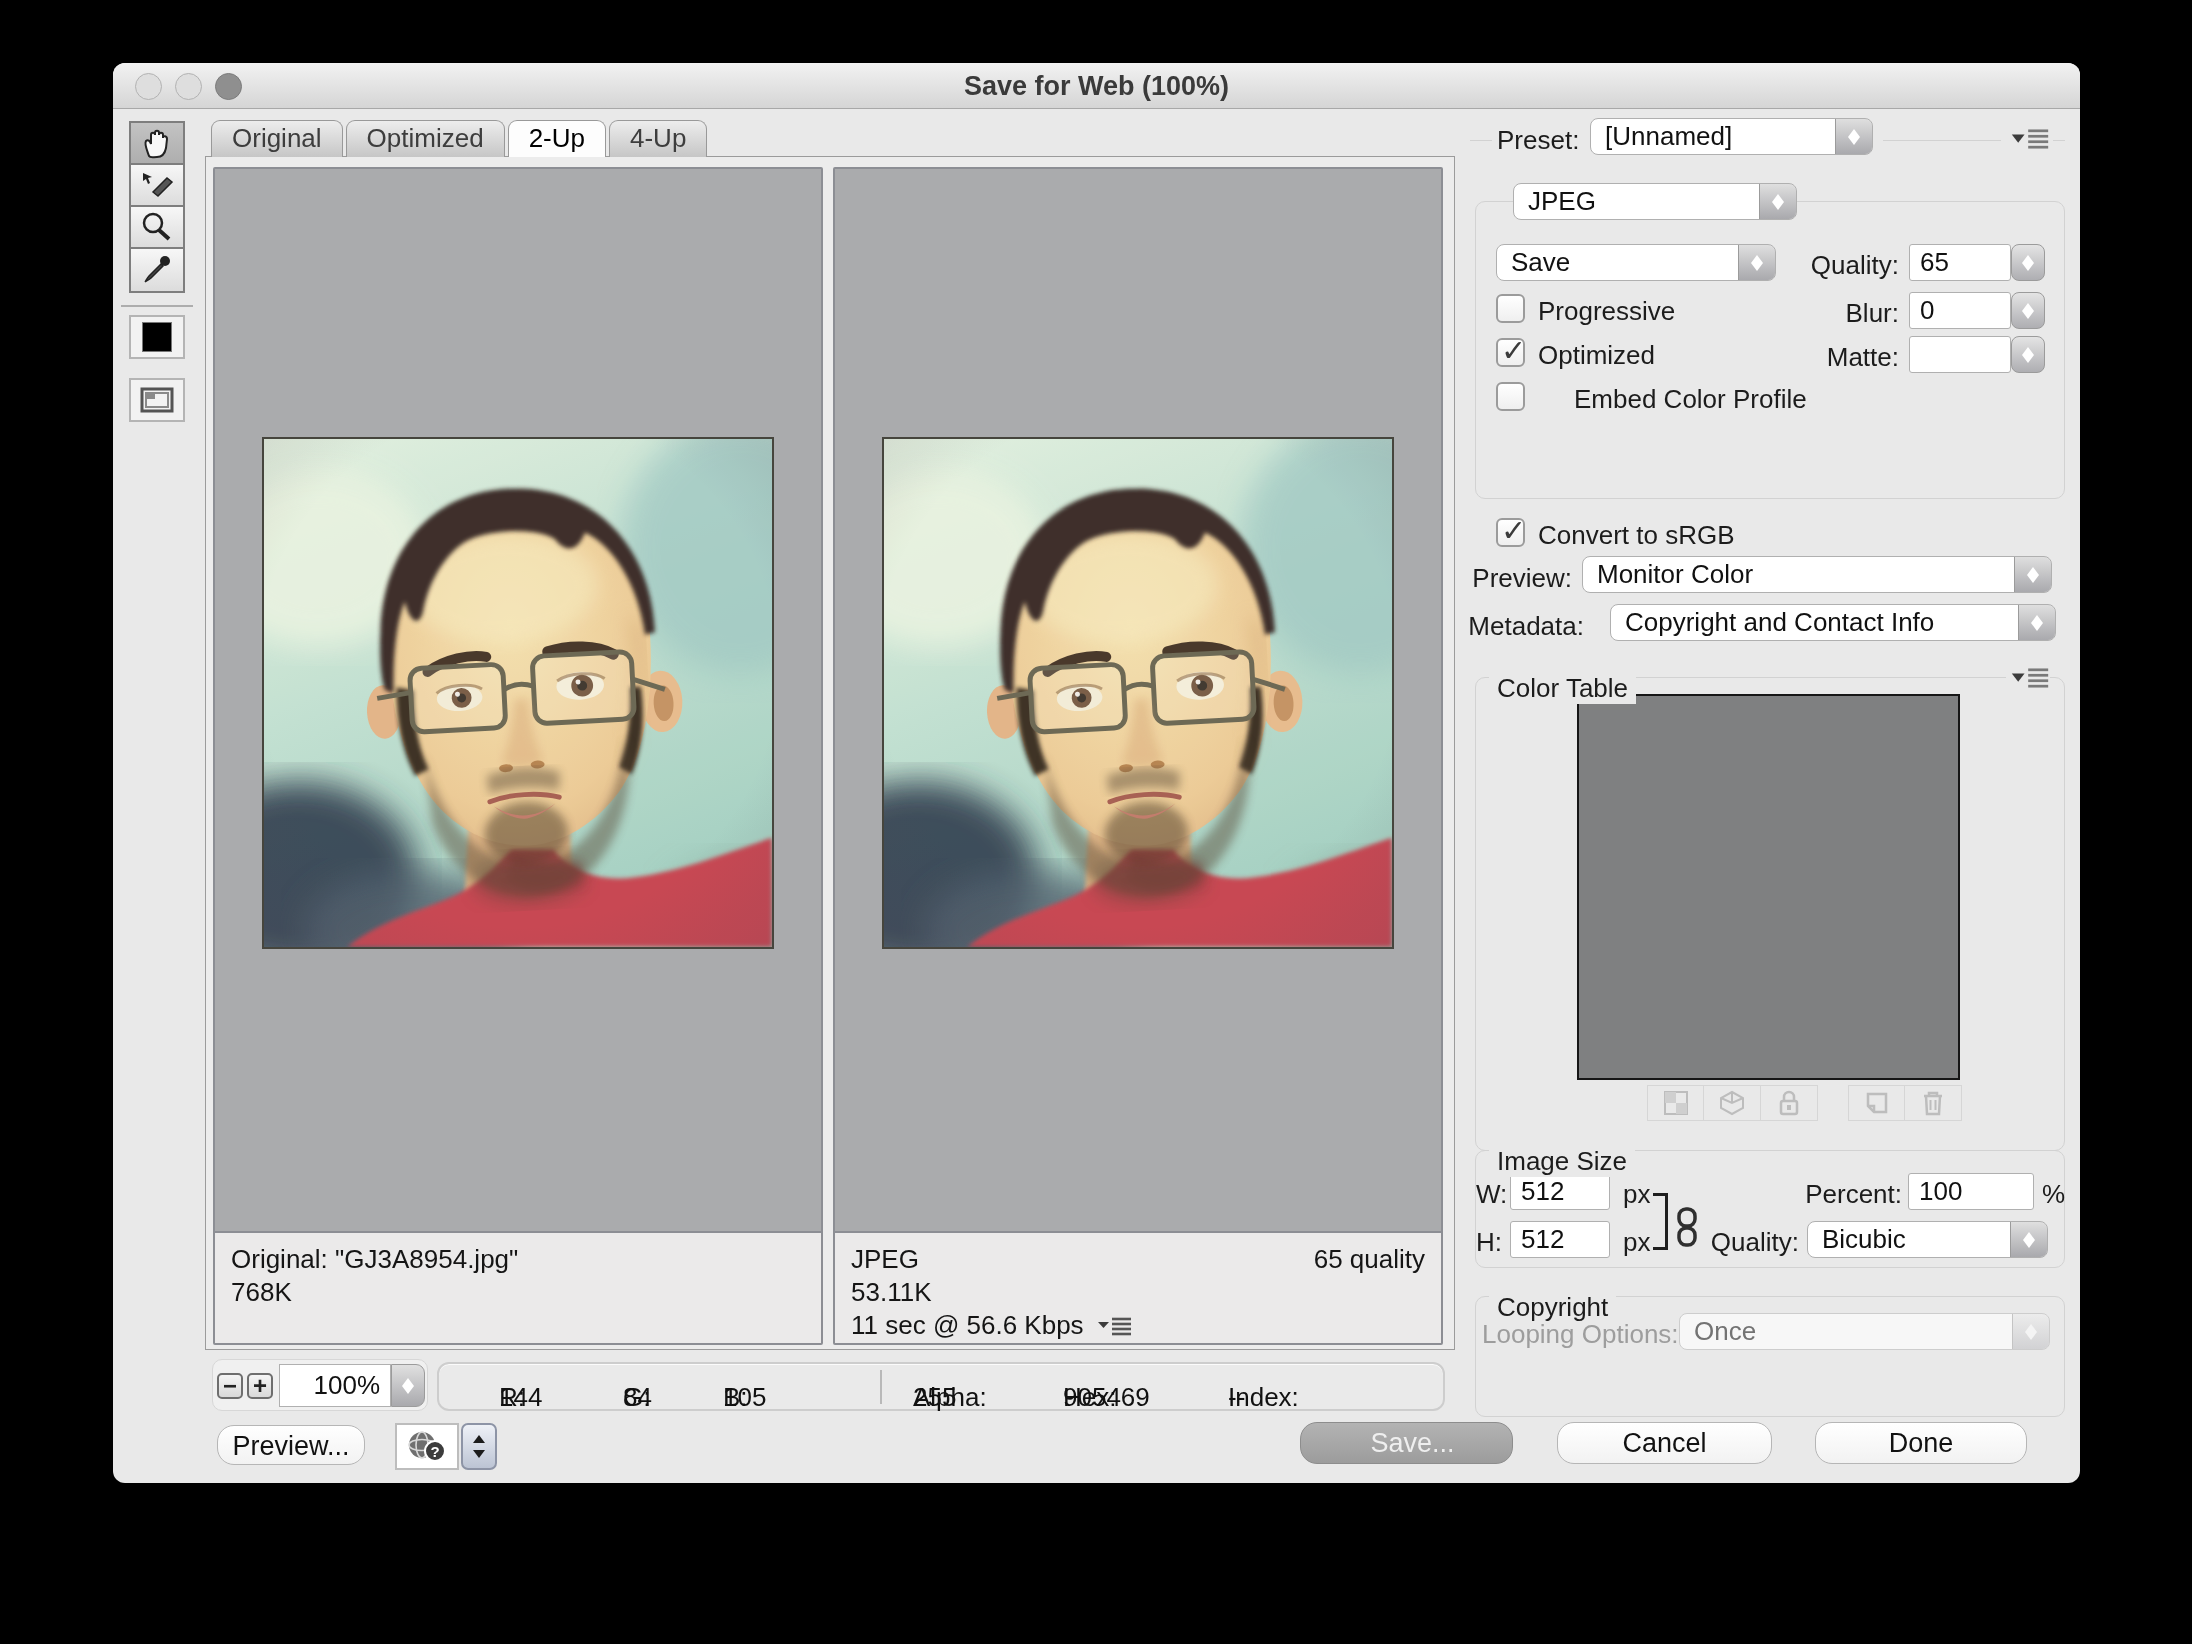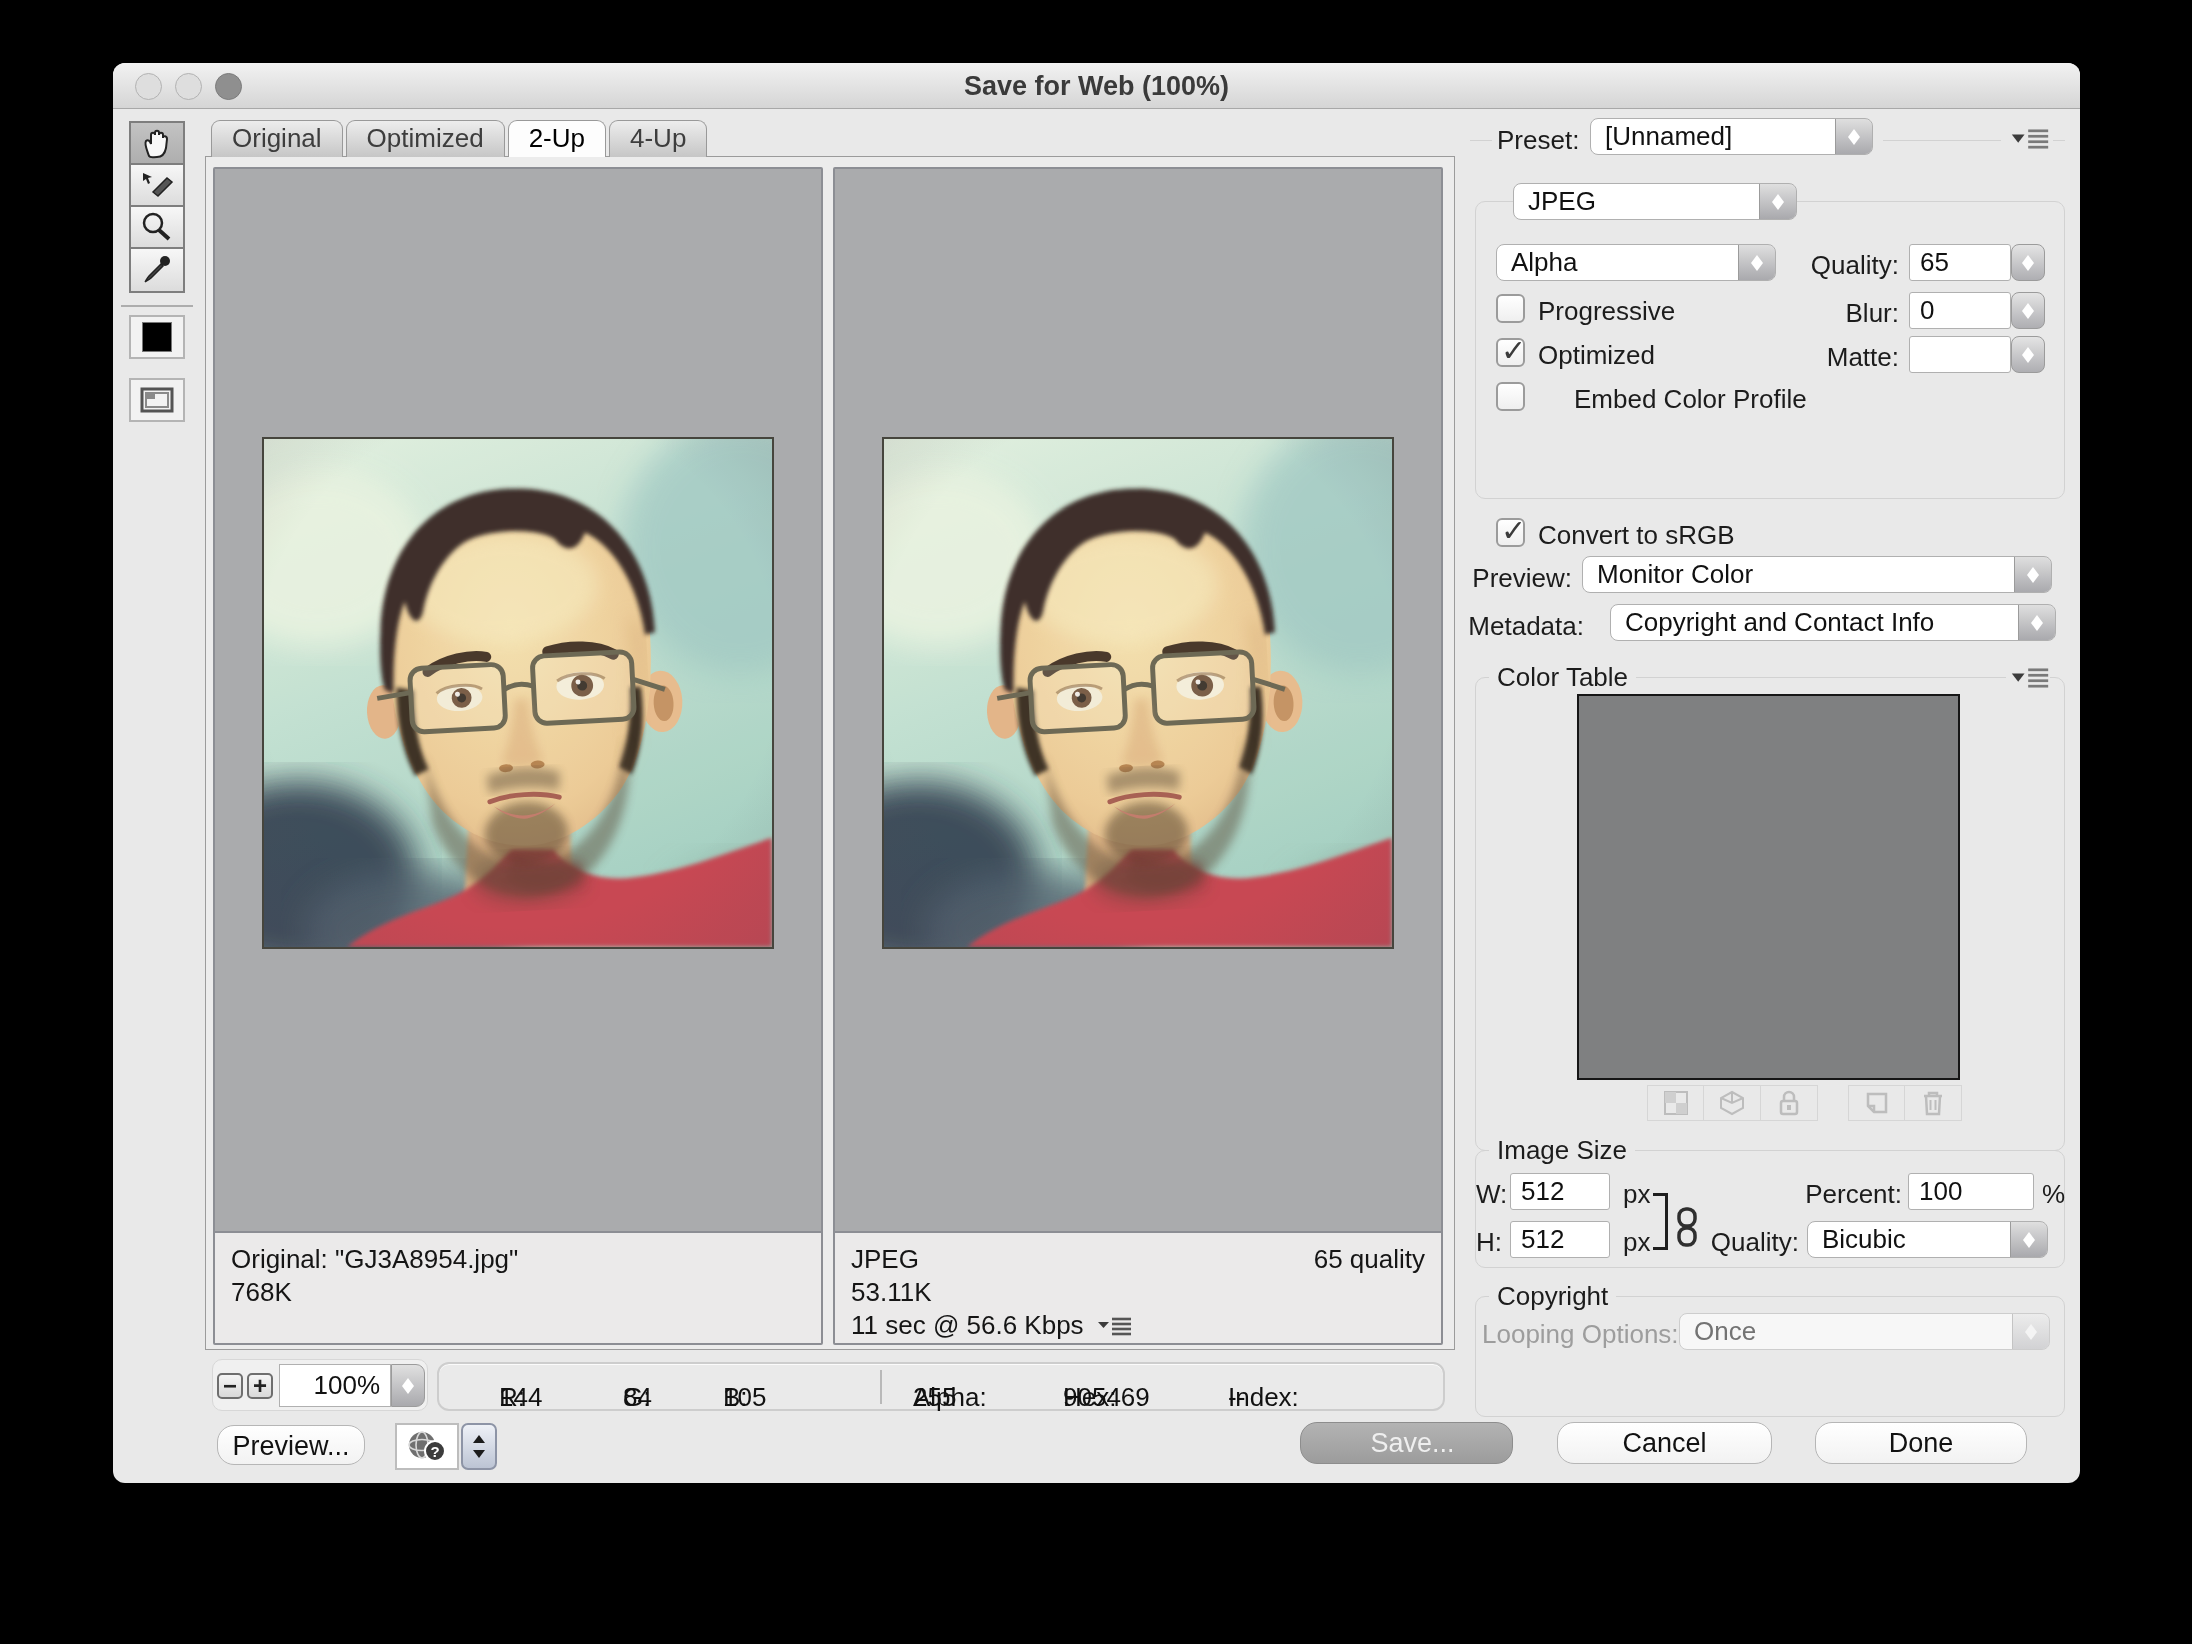--- a/index.html
+++ b/index.html
@@ -66,21 +66,21 @@
   .cd { width:0; height:0; border:6px solid transparent; border-top:8px solid #fff; margin-top:-2px; }
   .popup.disabled .cu { border-bottom-color:#f4f4f4; } .popup.disabled .cd { border-top-color:#f4f4f4; }
   .stepper { position:absolute; width:34px; height:37px; border-radius:8px; border:1px solid #9b9b9b;
     background:linear-gradient(#e4e4e4,#aeaeb2); display:flex; flex-direction:column; align-items:center; justify-content:center; gap:4px; }
   .field { position:absolute; height:37px; background:#fff; border:1px solid #b0b0b0; border-radius:3px;
     font-size:26px; color:#111; padding:0 10px; font-family:"Liberation Sans","DejaVu Sans",sans-serif; width:102px; }
   .checkbox { position:absolute; width:29px; height:29px; border:2px solid #9b9b9b; border-radius:6px;
     background:linear-gradient(#fff,#efefef); }
   .checkbox.checked::after { content:"✓"; position:absolute; left:3px; top:-7px; font-size:30px; font-weight:bold; color:#3c3c3c; }
   .fieldset { position:absolute; border:1px solid #d2d2d2; border-radius:10px; }
-  .legend { position:absolute; background:#e9e9e9; padding:0 8px; font-size:26px; color:#1c1c1c; z-index:2; }
+  .legend { position:absolute; background:#e9e9e9; padding:0 8px; font-size:26px; color:#1c1c1c; z-index:2;margin-top:11px; }
   .hline { position:absolute; height:1px; background:#d2d2d2; }
   .menuicon { position:absolute; width:44px; height:26px; z-index:2; background:#e9e9e9; padding-left:4px; }
 
   
   .zoomctl { position:absolute; left:99px; top:1296px; width:216px; height:52px;
     background:#f0f0f0; border:1px solid #d7d7d7; border-radius:10px; }
   .zbtn { position:absolute; top:13px; width:26px; height:26px; border:2px solid #6e6e6e; border-radius:5px;
     background:linear-gradient(#f5f5f5,#d9d9d9); font-size:24px; font-weight:bold; color:#222;
     text-align:center; line-height:22px; }
   .zfield { position:absolute; left:66px; top:4px; width:112px; height:43px; background:#fff;
@@ -334,21 +334,21 @@
 
     <div class="fieldset" style="left:1362px;top:138px;width:590px;height:298px"></div>
     <div class="popup" style="left:1400px;top:120px;width:284px;z-index:2">
       <span>JPEG</span>
       <span class="cap">
           <b class="cu"></b>
           <b class="cd"></b>
         </span>
     </div>
     <div class="popup" style="left:1383px;top:181px;width:280px">
-      <span>Alpha</span>
+      <span>Save</span>
       <span class="cap">
           <b class="cu"></b>
           <b class="cd"></b>
         </span>
     </div>
     <div class="rowlabel rlabel-r" style="left:1640px;top:187px;width:146px">Quality:</div>
     <input class="field" style="left: 1796px; top: 181px;" value="65">
     <div class="stepper" style="left:1898px;top:181px">
         <b class="cu"></b>
         <b class="cd"></b>

